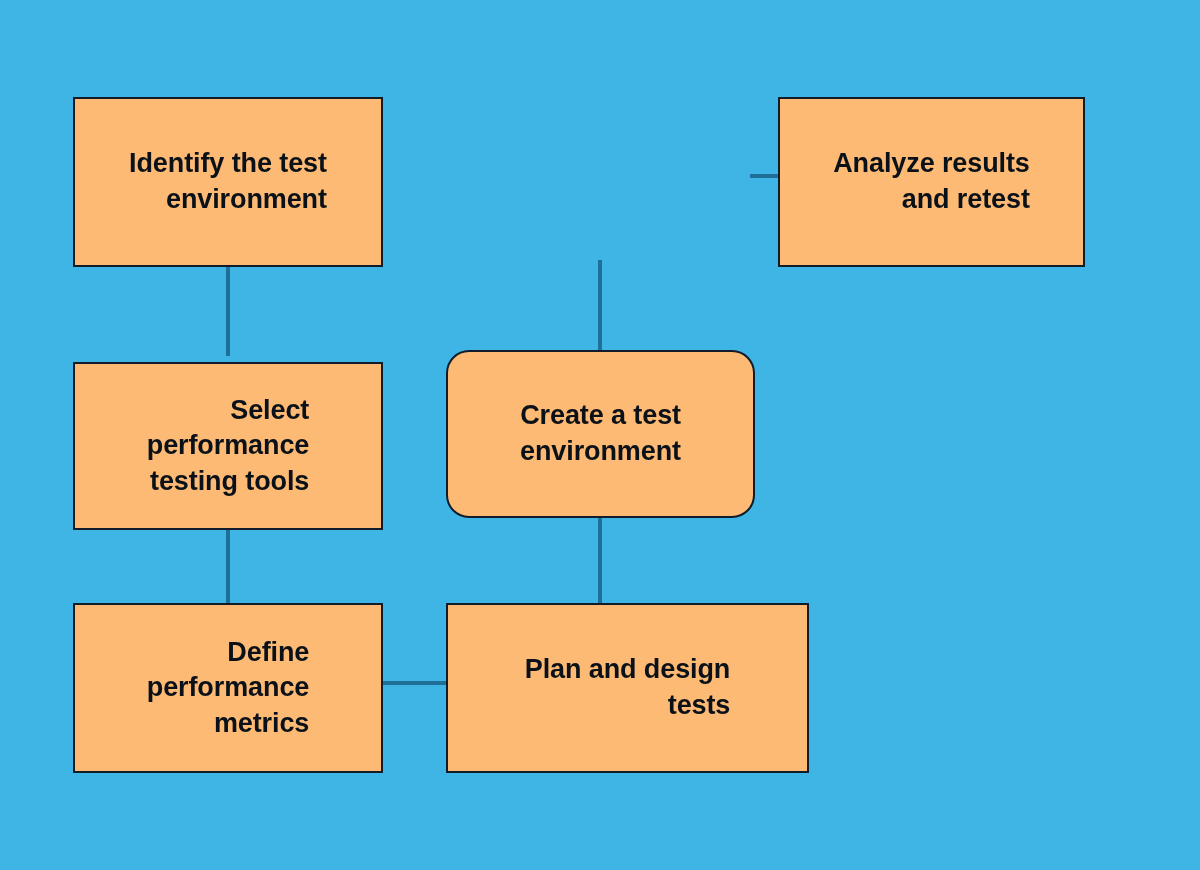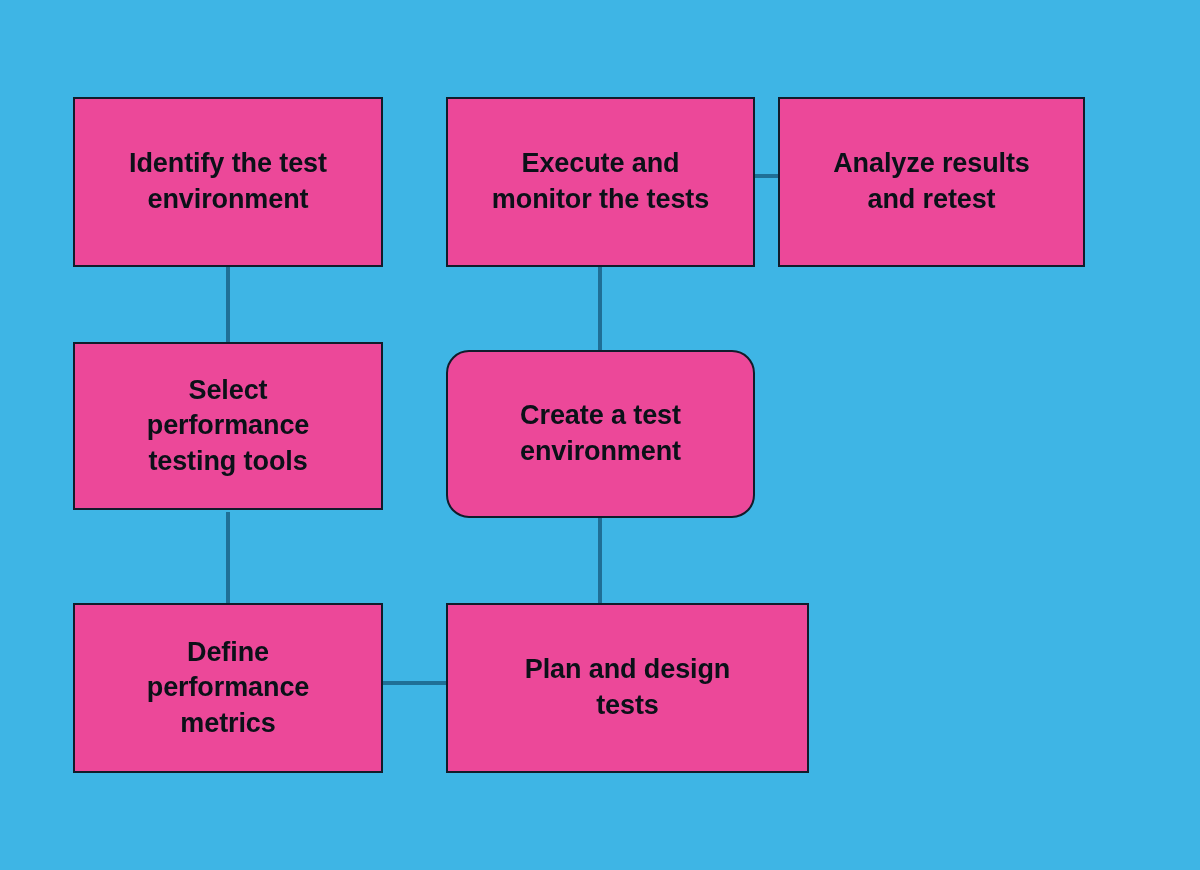--- a/index.html
+++ b/index.html
@@ -18,26 +18,26 @@
     width: 1200px;
     height: 870px;
   }
   .connector {
     position: absolute;
     background: #1f6f96;
   }
   .node-box {
     position: absolute;
     box-sizing: border-box;
-    background: #ec4899;
+    background: #fdba74;
     border: 2px solid #111c2b;
     display: flex;
     align-items: center;
     justify-content: center;
-    text-align: center;
+    text-align: right;
     z-index: 2;
   }
   .node-label {
     font-weight: bold;
     font-size: 27px;
     line-height: 1.32;
     color: #0b1118;
     letter-spacing: -0.1px;
     padding: 0 14px;
     white-space: pre-line;
@@ -58,31 +58,27 @@
 
   <div class="connector" style="left:598px; top:260px; width:4px; height:96px;"></div>
 
   <div class="connector" style="left:750px; top:174px; width:73px; height:4px;"></div>
 
   <div class="node-box" style="left:73px; top:97px; width:310px; height:170px;">
     <span class="node-label">Identify the test
 environment</span>
   </div>
 
-  <div class="node-box" style="left:446px; top:97px; width:309px; height:170px;">
-    <span class="node-label">Execute and
-monitor the tests</span>
-  </div>
 
   <div class="node-box" style="left:778px; top:97px; width:307px; height:170px;">
     <span class="node-label">Analyze results
 and retest</span>
   </div>
 
-  <div class="node-box" style="left:73px; top:342px; width:310px; height:168px;">
+  <div class="node-box" style="left:73px; top:362px; width:310px; height:168px;">
     <span class="node-label">Select
 performance
 testing tools</span>
   </div>
 
   <div class="node-box" style="left:446px; top:350px; width:309px; height:168px;border-radius:23px;">
     <span class="node-label">Create a test
 environment</span>
   </div>
 

